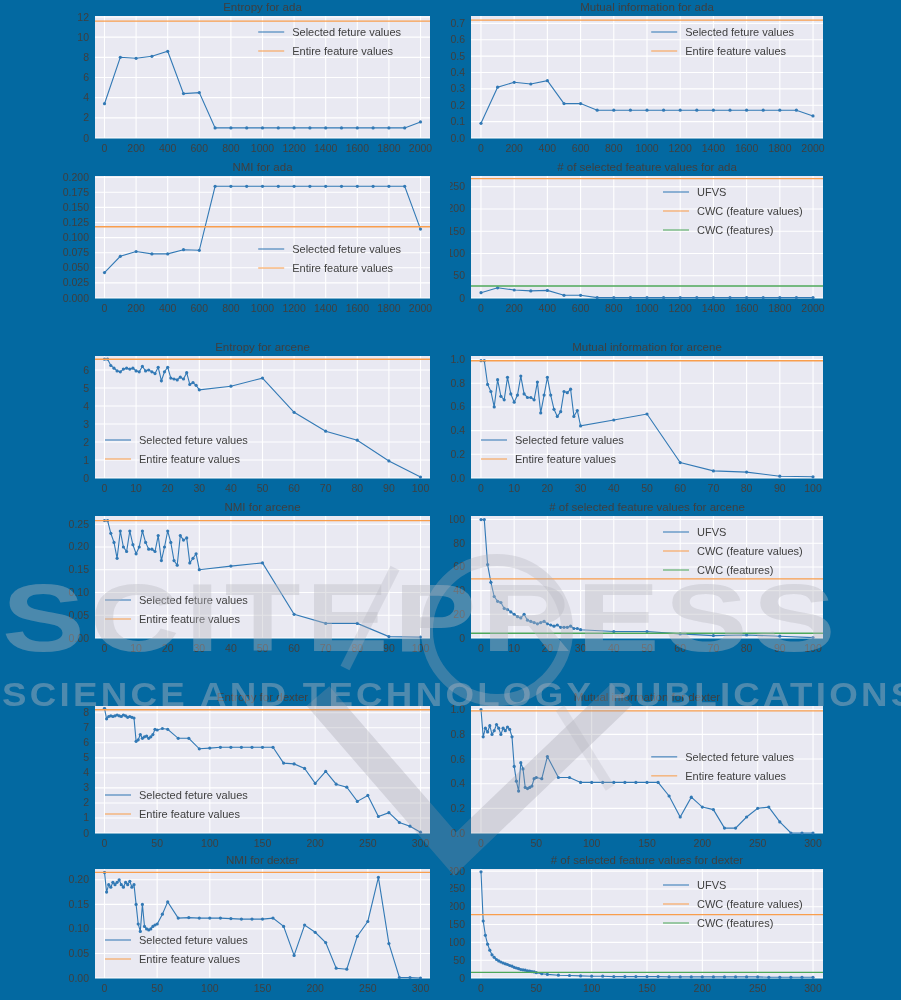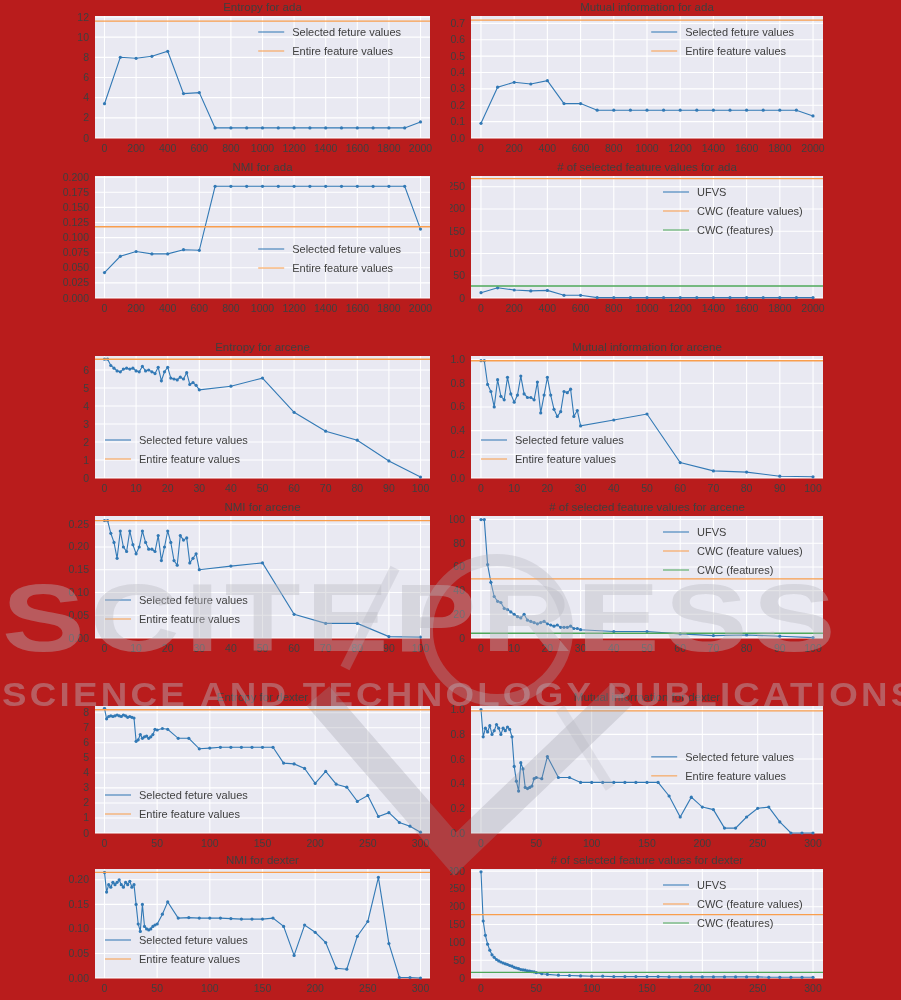--- a/index.html
+++ b/index.html
@@ -1,19 +1,19 @@
 <!DOCTYPE html>
 <html><head>
 <meta charset="utf-8">
 <style>
   html,body{margin:0;padding:0;background:#ffffff;}
   #figure{
     position:relative;
     width:901px;height:1000px;
-    background:#b91c1c;
+    background:#0369a1;
     font-family:"Liberation Sans", sans-serif;
     overflow:hidden;
   }
   #charts-layer{position:absolute;left:0;top:0;width:901px;height:1000px;}
   #charts-layer svg{position:absolute;display:block;}
   .watermark{
     position:absolute;left:0;top:8px;width:901px;height:1000px;
     pointer-events:none;z-index:5;
   }
   .wm-line1{

